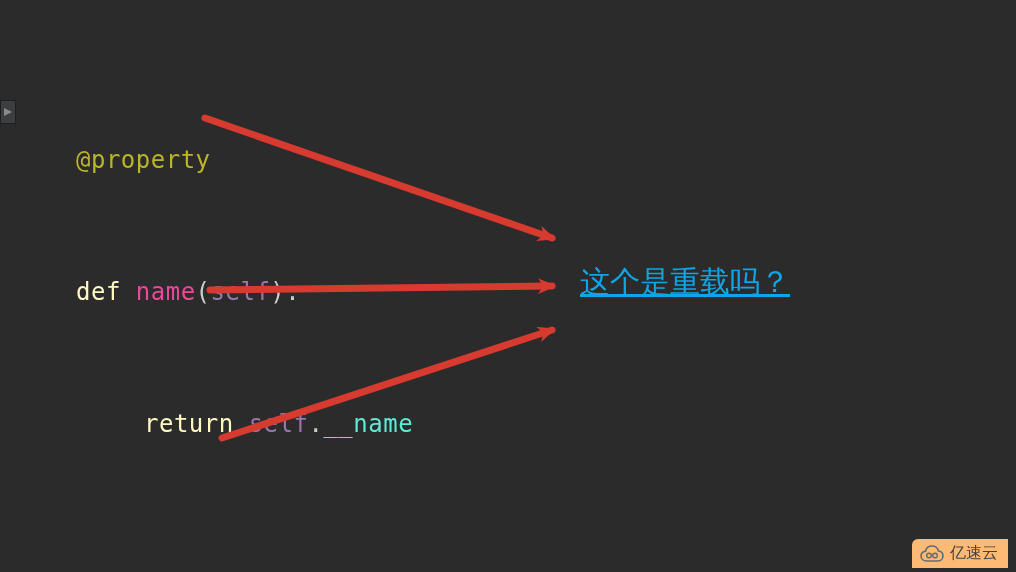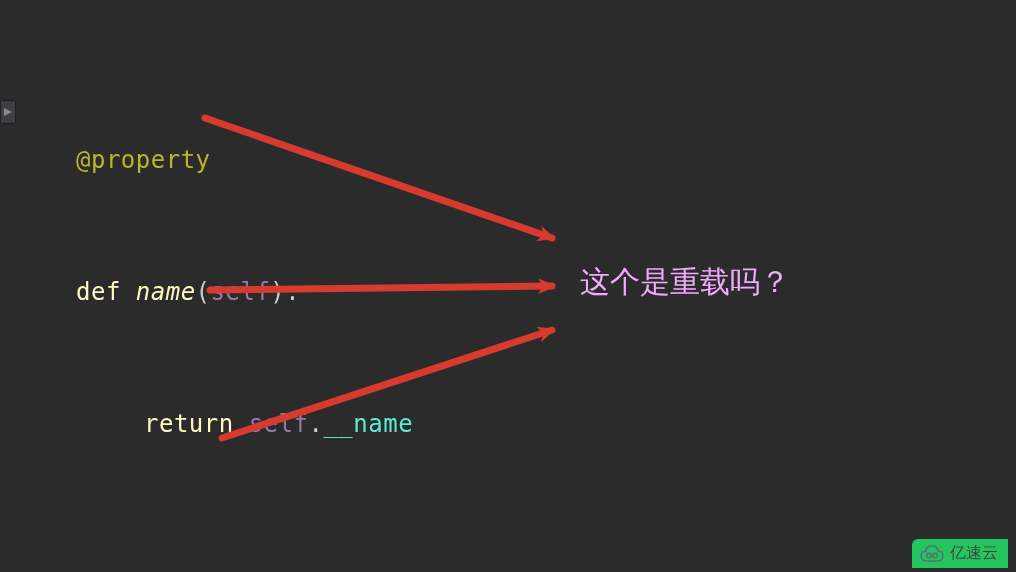--- a/index.html
+++ b/index.html
@@ -3,27 +3,27 @@
 <meta charset="utf-8">
 <style>
 html,body{margin:0;padding:0;width:1016px;height:572px;background:#2b2b2b;overflow:hidden;font-family:"Menlo","Consolas","DejaVu Sans Mono",monospace;}
 .editor{position:absolute;left:0;top:0;width:1016px;height:572px;background:#2b2b2b;}
 .gutter{position:absolute;left:0;top:0;width:14px;height:572px;background:#2b2b2b;}
 .fold{position:absolute;left:0;width:14px;height:22px;background:#3c3f41;border:1px solid #1e1e1e;border-radius:2px;display:flex;align-items:center;justify-content:center;}
 .fold svg{display:block;}
 .code{position:absolute;left:76px;top:50px;color:#a9b7c6;font-size:24px;line-height:44px;letter-spacing:0.5px;white-space:pre;}
 .tok-deco{color:#bbb529;}
 .tok-kw{color:#fef9c3;}
-.tok-fn{color:#fef9c3;font-style:italic;}
+.tok-fn{color:#ec4899;}
 .tok-self{color:#9876aa;}
 .tok-pun{color:#cccccc;}
 .tok-attr{color:#5eead4;}
-.annot{position:absolute;color:#f0abfc;font-family:"PingFang SC","Microsoft YaHei",sans-serif;font-size:30px;font-weight:500;}
+.annot{position:absolute;color:#0ea5e9;font-family:"PingFang SC","Microsoft YaHei",sans-serif;font-size:30px;font-weight:500;text-decoration:underline;}
 .arrows{position:absolute;left:0;top:0;width:1016px;height:572px;pointer-events:none;}
-.watermark{position:absolute;right:8px;bottom:4px;display:flex;align-items:center;gap:6px;background:#22c55e;padding:4px 10px 4px 8px;border-top-left-radius:6px;}
+.watermark{position:absolute;right:8px;bottom:4px;display:flex;align-items:center;gap:6px;background:#fdba74;padding:4px 10px 4px 8px;border-top-left-radius:6px;}
 .watermark svg{display:block;}
 .watermark span{font-family:"PingFang SC","Microsoft YaHei",sans-serif;font-size:16px;color:#444;}
 .line{display:flex;align-items:baseline;height:44px;}
 .ind{display:inline-block;}
 .ind1{width:68px;}
 .blank{height:44px;}
 </style>
 </head>
 <body>
 

